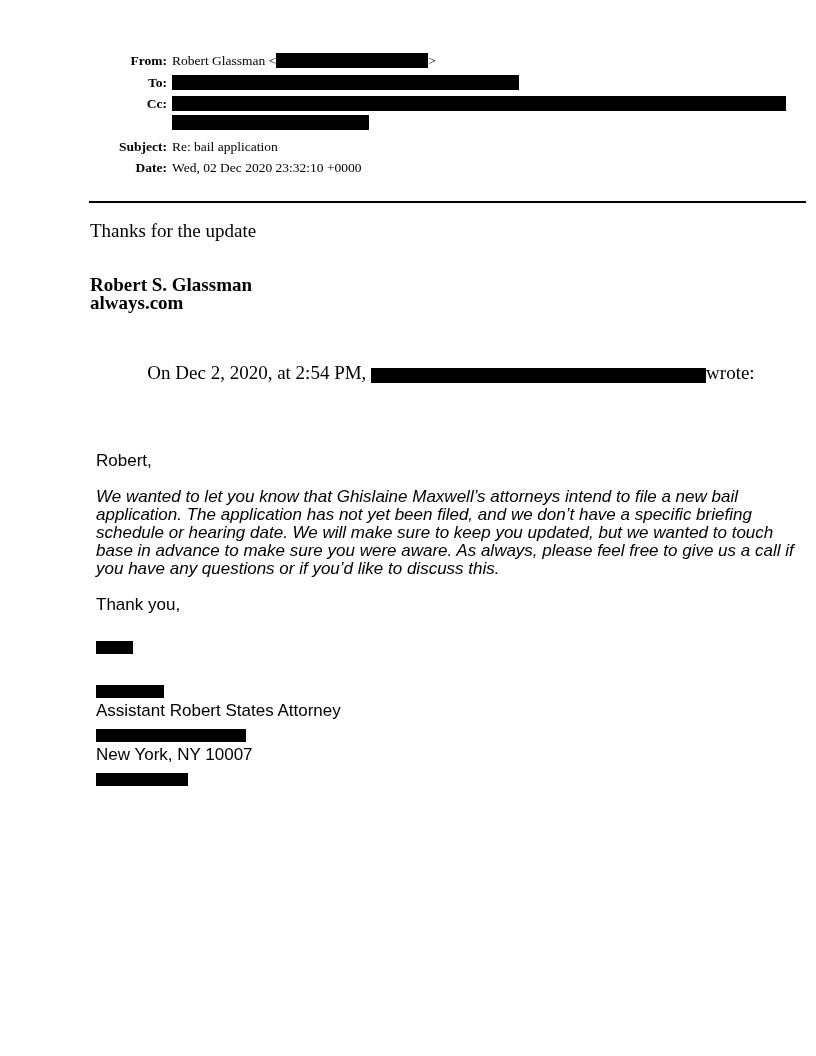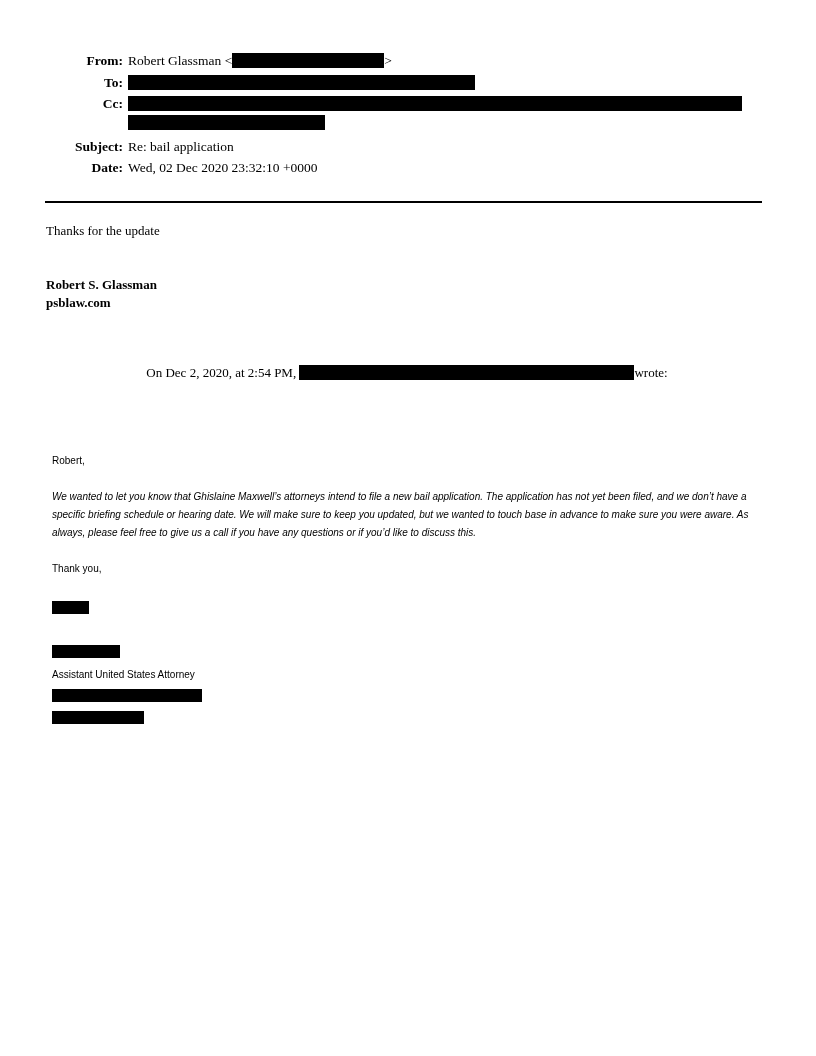--- a/index.html
+++ b/index.html
@@ -3,20 +3,21 @@
 <meta charset="utf-8">
 <style>
   html, body { margin:0; padding:0; background:#ffffff; }
   .page {
     position:relative;
     width:768px; height:1056px;
     background:#ffffff;
     font-family:"Liberation Serif", serif;
     color:#000;
     overflow:hidden;
+    margin-left:44px;
   }
 
   
   .email-header {
     position:absolute;
     top:52px; left:45px; width:717px;
     font-size:13.5px;
   }
   .header-row { display:flex; align-items:flex-start; margin-bottom:4.5px; line-height:17px; }
   .header-label {
@@ -39,31 +40,31 @@
     position:absolute;
     top:201px; left:45px;
     width:717px; height:2px;
     background:#000;
   }
 
   
   .serif-body {
     position:absolute;
     top:222px; left:46px; width:716px;
-    font-size:13px; line-height:18px;
+    font-size:19px; line-height:18px;
   }
   .sig-block { margin-top:36px;font-weight:bold; }
   .quote-intro { margin-top:52px; padding-left:6px;text-align:center; }
 
   
   .quoted-body {
     position:absolute;
     top:452px; left:52px; width:714px;
     font-family:"Liberation Sans", sans-serif;
-    font-size:10px; line-height:18px;
+    font-size:17px; line-height:18px;
   }
   .quoted-body p { margin:18px 0;font-style:italic; }
   .bar-line { margin:4px 0; line-height:18px; }
   .gap-lg { height:18px; }
 </style>
 </head>
 <body>
 
 <div class="page">
 
@@ -99,38 +100,39 @@
 
   </div>
 
   <div class="divider"></div>
 
   <div class="serif-body">
     <div>Thanks for the update</div>
 
     <div class="sig-block">
       <div>Robert S. Glassman</div>
-      <div>psblaw.com</div>
+      <div>always.com</div>
     </div>
 
     <div class="quote-intro"><span>On Dec 2, 2020, at 2:54 PM, </span><span class="redact" style="width:335px"></span><span>wrote:</span></div>
   </div>
 
   <div class="quoted-body">
     <div>Robert,</div>
 
     <p>We wanted to let you know that Ghislaine Maxwell’s attorneys intend to file a new bail application.  The application has not yet been filed, and we don’t have a specific briefing schedule or hearing date. We will make sure to keep you updated, but we wanted to touch base in advance to make sure you were aware.  As always, please feel free to give us a call if you have any questions or if you’d like to discuss this.</p>
 
     <div>Thank you,</div>
 
     <div class="gap-lg"></div>
 
     <div class="bar-line"><span class="redact sm" style="width:37px"></span></div>
 
     <div class="gap-lg"></div>
 
     <div class="bar-line"><span class="redact sm" style="width:68px"></span></div>
-    <div>Assistant United States Attorney</div>
+    <div>Assistant Robert States Attorney</div>
     <div class="bar-line"><span class="redact sm" style="width:150px"></span></div>
+    <div>New York, NY 10007</div>
     <div class="bar-line"><span class="redact sm" style="width:92px"></span></div>
   </div>
 
 </div>
 
 </body></html>

